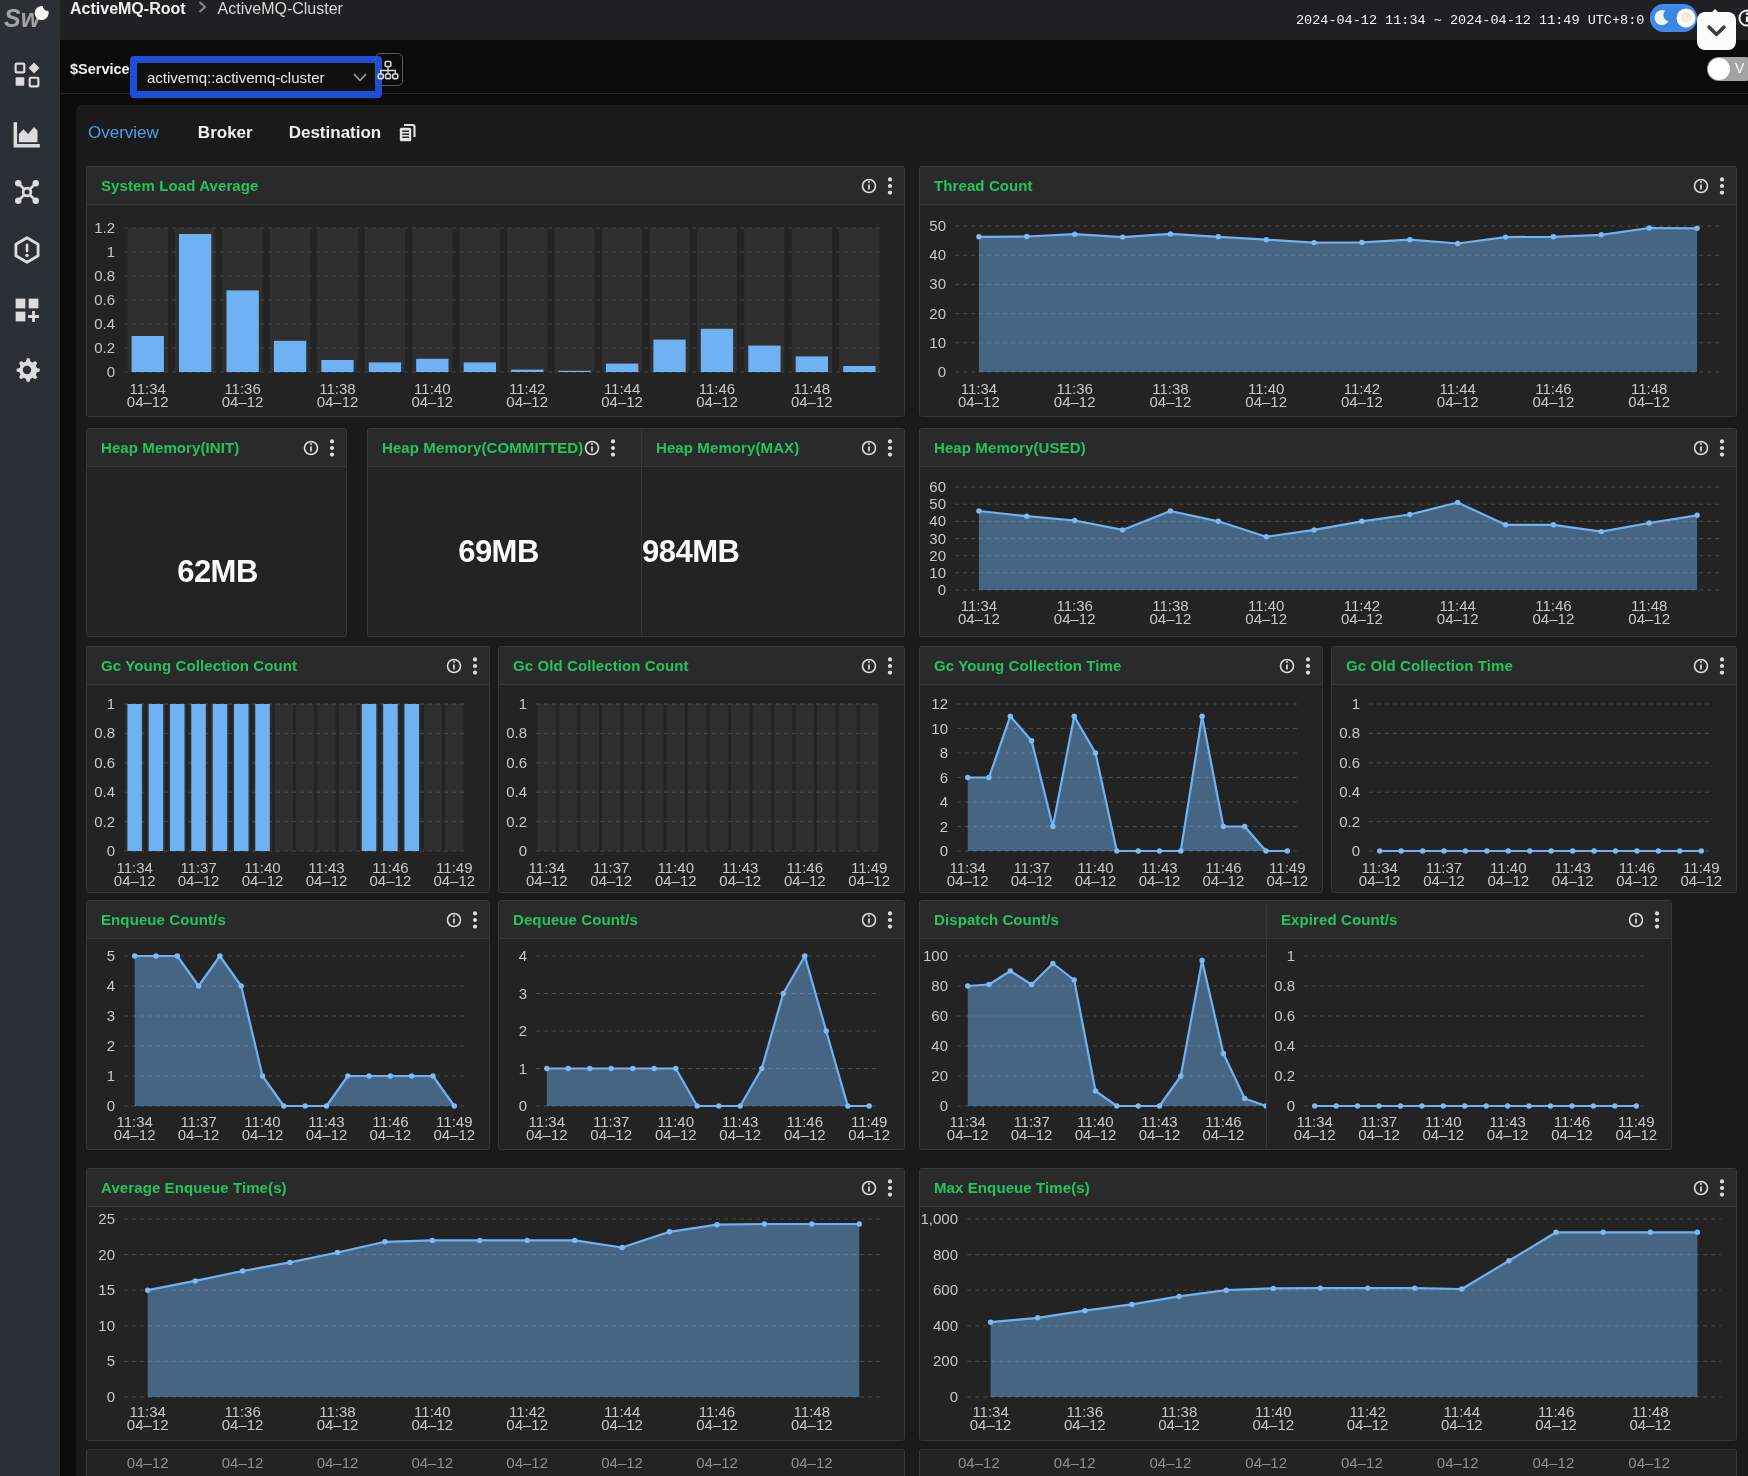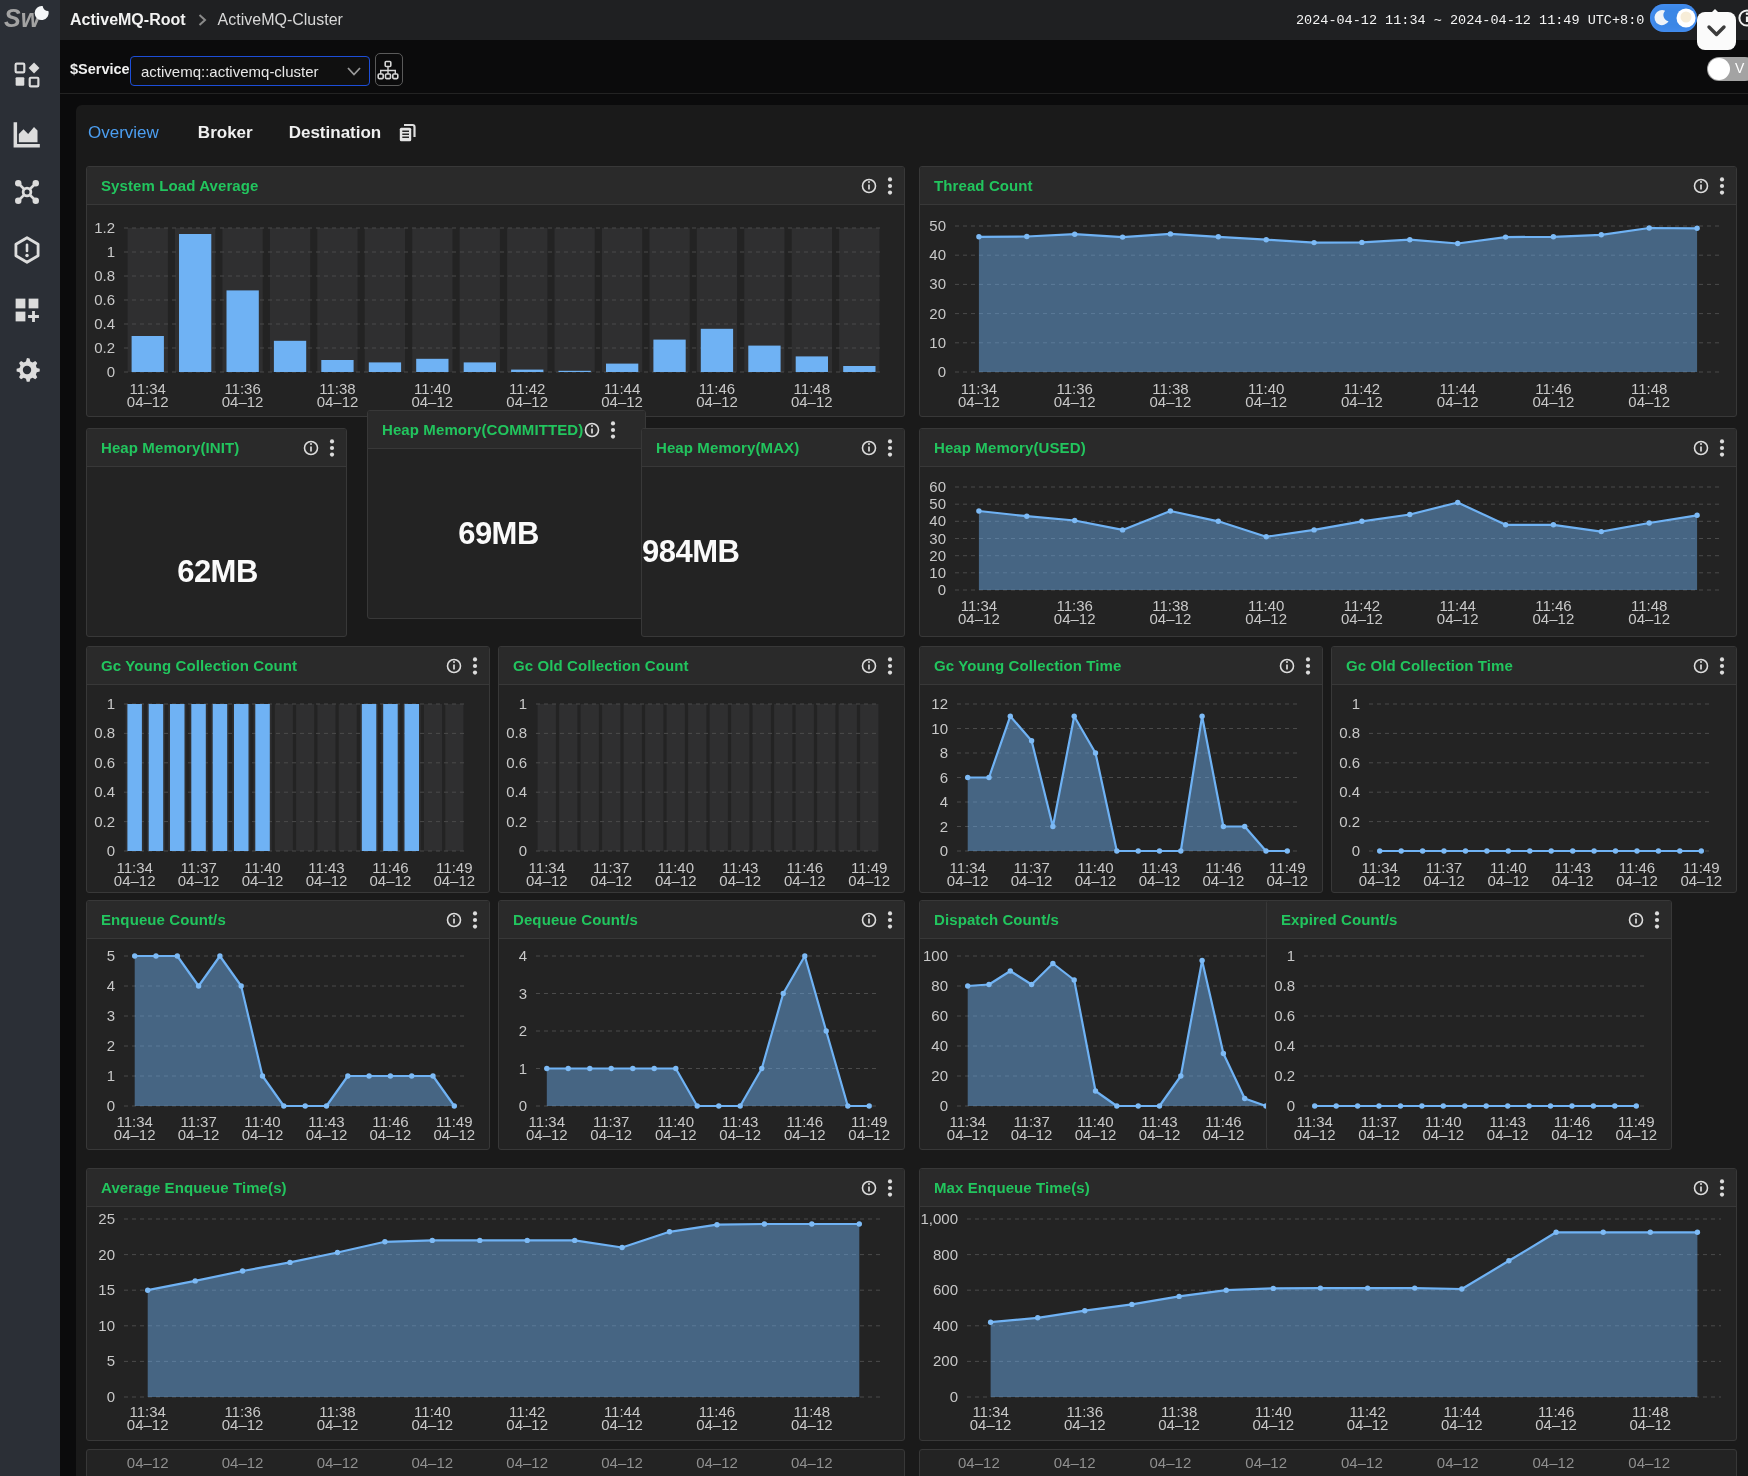--- a/index.html
+++ b/index.html
@@ -45,21 +45,21 @@
 <rect x="1.5" y="13.5" width="9" height="9" fill="#dcdcdc"></rect>
 <path d="M18 13 V23 M13 18 H23" stroke="#dcdcdc" stroke-width="2.6"></path>
 </svg>
     <svg width="28" height="28" viewBox="0 0 24 24" style="position:absolute;left:13px;top:356px">
 <path fill="#dcdcdc" d="M12 1.8l2.2.4.7 2.5 1.9.8 2.3-1.2 1.7 1.7-1.2 2.3.8 1.9 2.5.7v2.4l-2.5.7-.8 1.9 1.2 2.3-1.7 1.7-2.3-1.2-1.9.8-.7 2.5h-2.4l-.7-2.5-1.9-.8-2.3 1.2-1.7-1.7 1.2-2.3-.8-1.9-2.5-.7v-2.4l2.5-.7.8-1.9-1.2-2.3 1.7-1.7 2.3 1.2 1.9-.8.7-2.5z"></path>
 <circle cx="12" cy="12" r="3.6" fill="#2b2f36"></circle>
 </svg>
   </div>
 <div style="position:absolute;left:76px;top:105px;width:1672px;height:1371px;background:#1a1a1a;border-radius:6px 0 0 0;"></div>
 <div style="position:absolute;left:60px;top:93px;width:1688px;height:1px;background:#232323;"></div>
-<div style="position:absolute;left:70px;top:0;height:40px;display:flex;align-items:center;gap:10px;">
+<div style="position:absolute;left:70px;top:0;height:40px;display:flex;align-items:flex-start;gap:10px;">
     <span style="font-size:16px;font-weight:700;color:#f2f2f2;">ActiveMQ-Root</span>
     <svg width="12" height="14" viewBox="0 0 12 14">
       <path d="M3.5 2 L9 7 L3.5 12" fill="none" stroke="#8a8a8a" stroke-width="2"></path>
     </svg>
     <span style="font-size:16px;color:#d8d8d8;">ActiveMQ-Cluster</span>
   </div>
 <div style="position:absolute;left:1296px;top:0;width:348px;height:40px;display:flex;align-items:center;font-family:'Liberation Mono',monospace;font-size:13.5px;color:#f5f5f5;white-space:pre;">2024-04-12 11:34 ~ 2024-04-12 11:49 UTC+8:0</div>
 <div style="position:absolute;left:1650px;top:4px;width:47px;height:28px;border-radius:14px;background:#3b87e6;box-shadow:0 0 6px rgba(80,150,255,.8) inset;">
     <svg width="47" height="28" viewBox="0 0 47 28" style="position:absolute;left:0;top:0">
       <path d="M12 7 A7.5 7.5 0 1 0 19.5 15 A6.2 6.2 0 0 1 12 7 Z" fill="#eef3f8" transform="rotate(25 14 14)"></path>
@@ -75,21 +75,21 @@
     <path d="M12 15 L19.5 22.5 L27 15" fill="none" stroke="#3c3c3c" stroke-width="3.4" stroke-linecap="round" stroke-linejoin="round"></path>
   </svg>
 <svg width="18" height="30" viewBox="0 0 18 30" style="position:absolute;left:1737px;top:3px">
     <circle cx="10" cy="15" r="7.6" fill="none" stroke="#f0f0f0" stroke-width="2"></circle>
     <line x1="10" y1="13.5" x2="10" y2="19" stroke="#f0f0f0" stroke-width="2.2"></line>
     <circle cx="10" cy="10.7" r="1.3" fill="#f0f0f0"></circle>
   </svg>
 <div style="position:absolute;left:70px;top:44px;height:49px;display:flex;align-items:center;">
     <span style="font-size:14.5px;font-weight:700;color:#f0f0f0;">$Service</span>
   </div>
-<div style="position:absolute;left:130px;top:56px;width:238px;height:28px;border:1px solid #1d4ed8;border-radius:4px;display:flex;align-items:center;background:#101010;">
+<div style="position:absolute;left:130px;top:56px;width:238px;height:28px;border:7px solid #1d4ed8;border-radius:4px;display:flex;align-items:center;background:#101010;">
     <span style="font-size:15px;color:#e8e8e8;margin-left:10px;">activemq::activemq-cluster</span>
     <svg width="14" height="9" viewBox="0 0 14 9" style="position:absolute;left:216px;top:10px;">
       <path d="M1 1 L7 7.5 L13 1" fill="none" stroke="#9a9a9a" stroke-width="1.8"></path>
     </svg>
   </div>
 <div style="position:absolute;left:375px;top:53px;width:26px;height:31px;border:1px solid #5a5a5a;border-radius:5px;">
     <svg width="24" height="29" viewBox="0 0 24 24" style="position:absolute;left:0;top:2px">
       <rect x="9.2" y="3" width="5.6" height="5" rx="1" fill="none" stroke="#d6d6d6" stroke-width="1.6"></rect>
       <rect x="2.2" y="15.5" width="5" height="4.6" rx="1" fill="none" stroke="#d6d6d6" stroke-width="1.6"></rect>
       <rect x="9.5" y="15.5" width="5" height="4.6" rx="1" fill="none" stroke="#d6d6d6" stroke-width="1.6"></rect>
@@ -261,21 +261,21 @@
       <circle cx="224" cy="14.9" r="1" fill="#dcdcdc"></circle>
       <circle cx="245" cy="12.4" r="2.1" fill="#dcdcdc"></circle>
       <circle cx="245" cy="19" r="2.1" fill="#dcdcdc"></circle>
       <circle cx="245" cy="25.6" r="2.1" fill="#dcdcdc"></circle>
     </svg>
     <div class="sep"></div>
     <div style="position:absolute;left:0;top:37px;width:261px;height:172px;display:flex;align-items:center;justify-content:center;margin-top:20px;">
       <span style="font-size:31px;font-weight:700;color:#fafafa;letter-spacing:-0.5px">62MB</span>
     </div>
   </div>
-<div class="card" style="left:367px;top:410px;width:279px;height:209px">
+<div class="card" style="left:367px;top:428px;width:279px;height:209px">
     <div class="chd">
       <span class="ct">Heap Memory(COMMITTED)</span>
     </div>
     <svg width="261" height="37" viewBox="0 0 261 37" style="position:absolute;left:0;top:0">
       <circle cx="224" cy="19" r="6.5" fill="none" stroke="#dcdcdc" stroke-width="1.6"></circle>
       <line x1="224" y1="17.4" x2="224" y2="22.6" stroke="#dcdcdc" stroke-width="1.7"></line>
       <circle cx="224" cy="14.9" r="1" fill="#dcdcdc"></circle>
       <circle cx="245" cy="12.4" r="2.1" fill="#dcdcdc"></circle>
       <circle cx="245" cy="19" r="2.1" fill="#dcdcdc"></circle>
       <circle cx="245" cy="25.6" r="2.1" fill="#dcdcdc"></circle>

